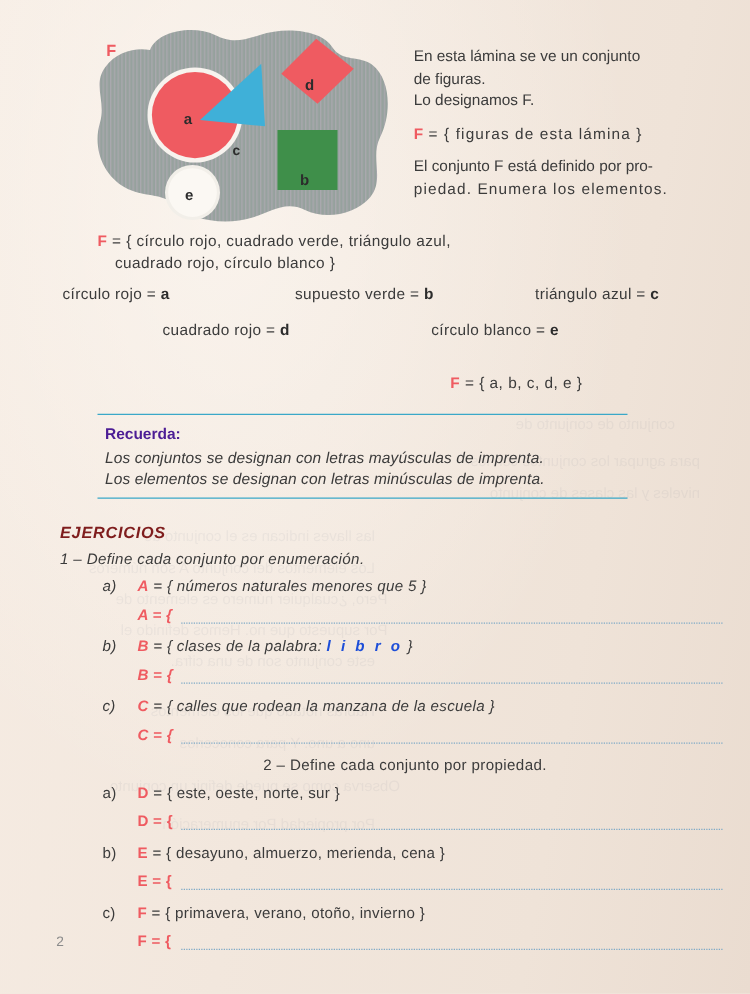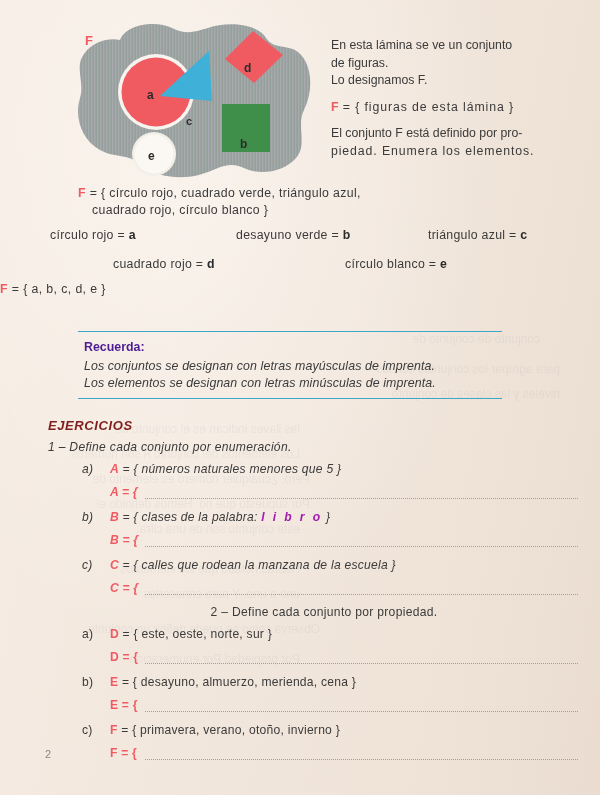--- a/index.html
+++ b/index.html
@@ -98,25 +98,25 @@
   }
   .assign {
     position: absolute;
     white-space: nowrap;
     letter-spacing: 0.3px;
   }
   .assign b { font-weight: bold; color: #2c2c2c; }
   .a1 { left: 50px; }
   .a2 { left: 236px; }
   .a3 { left: 428px; }
-  .a4 { left: 113px; }
+  .a4 { left: 130px; }
   .a5 { left: 345px; }
   .final-set {
-    text-align: left;
-    margin-top: 7px;
+    text-align: right;
+    margin-top: 24px;
     letter-spacing: 0.4px;
     padding-right: 22px;
   }
 
   
   .recuerda {
     position: absolute;
     left: 78px;
     top: 331px;
     width: 424px;
@@ -175,21 +175,21 @@
     position: absolute;
     left: 110px;
     letter-spacing: 0.25px;
     white-space: nowrap;
   }
   .setvar {
     color: #ef5b61;
     font-weight: bold;
   }
   .libro {
-    color: #a21caf;
+    color: #1d4ed8;
     font-weight: bold;
     letter-spacing: 2.4px;
   }
   .ex-answer {
     position: relative;
     margin-top: 6px;
     height: 17px;
   }
   .ans-prefix {
     position: absolute;
@@ -307,21 +307,21 @@
     <p>El conjunto F está definido por pro-</p>
     <p class="spaced">piedad. Enumera los elementos.</p>
   </div>
 
   <div class="enum-block">
     <div class="enum-line1"><span class="redF">F</span><span> = { círculo rojo, cuadrado verde, triángulo azul,</span></div>
     <div class="enum-line2">cuadrado rojo, círculo blanco }</div>
 
     <div class="assign-row">
       <span class="assign a1"><span>círculo rojo</span> <span>=</span> <b>a</b></span>
-      <span class="assign a2"><span>desayuno verde</span> <span>=</span> <b>b</b></span>
+      <span class="assign a2"><span>supuesto verde</span> <span>=</span> <b>b</b></span>
       <span class="assign a3"><span>triángulo azul</span> <span>=</span> <b>c</b></span>
     </div>
 
     <div class="assign-row">
       <span class="assign a4"><span>cuadrado rojo</span> <span>=</span> <b>d</b></span>
       <span class="assign a5"><span>círculo blanco</span> <span>=</span> <b>e</b></span>
     </div>
 
     <div class="final-set"><span class="redF">F</span><span> = { a, b, c, d, e }</span></div>
   </div>

